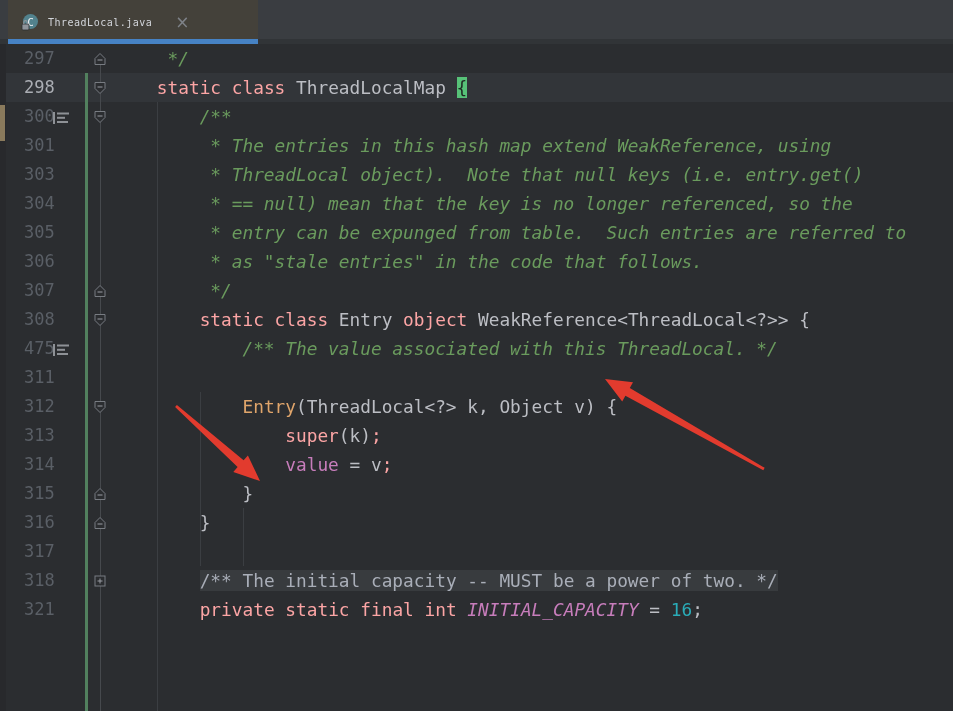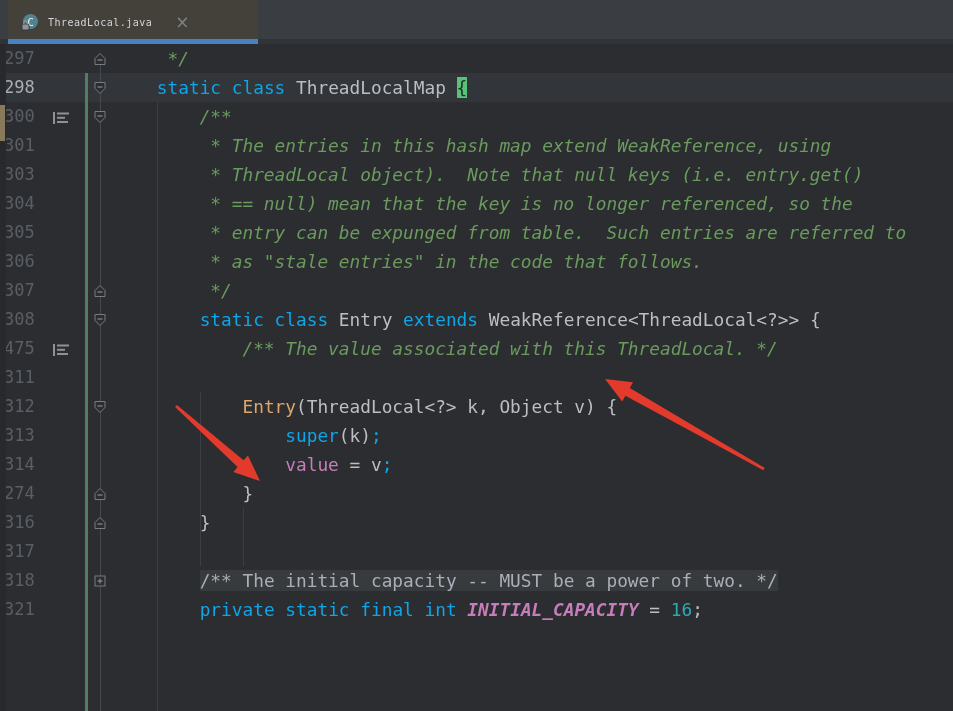--- a/index.html
+++ b/index.html
@@ -12,30 +12,30 @@
   #tab{position:absolute;left:8px;top:0;width:250px;height:44px;background:#44413A;
        display:flex;align-items:center;gap:9px;padding-left:13px;box-sizing:border-box;cursor:default;}
   #tab .underline{position:absolute;left:0;bottom:0;width:100%;height:5px;background:#4682C4;}
   #tab .title{font-size:10px;color:#D2D5DA;letter-spacing:0.5px;}
   #tab .close{color:#7E8288;font-size:17px;line-height:17px;margin-left:14px;font-family:"DejaVu Sans",sans-serif;}
 
   
   #editor{position:absolute;left:0;top:44px;width:953px;height:667px;background:#2B2D30;}
   .row{position:relative;height:29px;width:953px;}
   .row.current{background:#323539;}
-  .ln{position:absolute;left:4px;top:0;line-height:29px;font-size:17px;color:#5A5F66;}
+  .ln{position:absolute;left:24px;top:0;line-height:29px;font-size:17px;color:#5A5F66;}
   .row.current .ln{color:#ABAEB4;}
   .code{position:absolute;left:114px;top:0;line-height:29px;font-size:17.8px;white-space:pre;color:#BCBEC4;}
 
-  .kw{color:#0ea5e9;}
+  .kw{color:#fca5a5;}
   .tx{color:#BCBEC4;}
   .cm{color:#6A9B5D;font-style:italic;}
   .fl{color:#C77DBB;}
   .ct{color:#E0A56B;}
-  .cs{color:#C77DBB;font-style:italic;font-weight:bold;}
+  .cs{color:#C77DBB;font-style:italic;}
   .nm{color:#2AACB8;}
   .fd{color:#A9AEB8;background:#383B3E;}
   .br{color:#1F2A23;background:#57C278;}
 
   .gicon{position:absolute;left:52px;top:8px;z-index:3;}
   .fmark{position:absolute;left:93px;top:7px;z-index:3;}
 
   
   .guide{position:absolute;width:1px;background:#3B3E42;z-index:2;}
   #fold-guide{position:absolute;left:100px;width:1px;background:#46494D;z-index:2;}
@@ -131,21 +131,21 @@
               <path d="M4.5 8 H9.5" stroke="#9A9DA3"></path>
             </svg></span>
           <span class="code"><span class="cm">         */</span></span>
         </div>
         <div class="row">
           <span class="ln">308</span>
           <span class="fmark"><svg width="14" height="14" viewBox="0 0 14 14">
               <path d="M2 1.5 H12 V7.5 L7 12.5 L2 7.5 Z" fill="#2B2D30" stroke="#787C82"></path>
               <path d="M4.5 6 H9.5" stroke="#9A9DA3"></path>
             </svg></span>
-          <span class="code"><span class="tx">        </span><span class="kw">static</span><span class="tx"> </span><span class="kw">class</span><span class="tx"> Entry </span><span class="kw">extends</span><span class="tx"> WeakReference&lt;ThreadLocal&lt;?&gt;&gt; {</span></span>
+          <span class="code"><span class="tx">        </span><span class="kw">static</span><span class="tx"> </span><span class="kw">class</span><span class="tx"> Entry </span><span class="kw">object</span><span class="tx"> WeakReference&lt;ThreadLocal&lt;?&gt;&gt; {</span></span>
         </div>
         <div class="row">
           <span class="ln">475</span>
           <span class="gicon"><svg width="20" height="14" viewBox="0 0 20 14">
               <rect x="1" y="1" width="2" height="12" fill="#8E9196"></rect>
               <rect x="5" y="1.5" width="12" height="2" fill="#8E9196"></rect>
               <rect x="5" y="5.8" width="8" height="2" fill="#8E9196"></rect>
               <rect x="5" y="10" width="11" height="2" fill="#8E9196"></rect>
             </svg></span>
           <span class="code"><span class="cm">            /** The value associated with this ThreadLocal. */</span></span>
@@ -164,21 +164,21 @@
         </div>
         <div class="row">
           <span class="ln">313</span>
           <span class="code"><span class="tx">                </span><span class="kw">super</span><span class="tx">(k)</span><span class="kw">;</span></span>
         </div>
         <div class="row">
           <span class="ln">314</span>
           <span class="code"><span class="tx">                </span><span class="fl">value</span><span class="tx"> = v</span><span class="kw">;</span></span>
         </div>
         <div class="row">
-          <span class="ln">274</span>
+          <span class="ln">315</span>
           <span class="fmark"><svg width="14" height="14" viewBox="0 0 14 14">
               <path d="M7 1.5 L12 6.5 V12.5 H2 V6.5 Z" fill="#2B2D30" stroke="#787C82"></path>
               <path d="M4.5 8 H9.5" stroke="#9A9DA3"></path>
             </svg></span>
           <span class="code"><span class="tx">            }</span></span>
         </div>
         <div class="row">
           <span class="ln">316</span>
           <span class="fmark"><svg width="14" height="14" viewBox="0 0 14 14">
               <path d="M7 1.5 L12 6.5 V12.5 H2 V6.5 Z" fill="#2B2D30" stroke="#787C82"></path>

